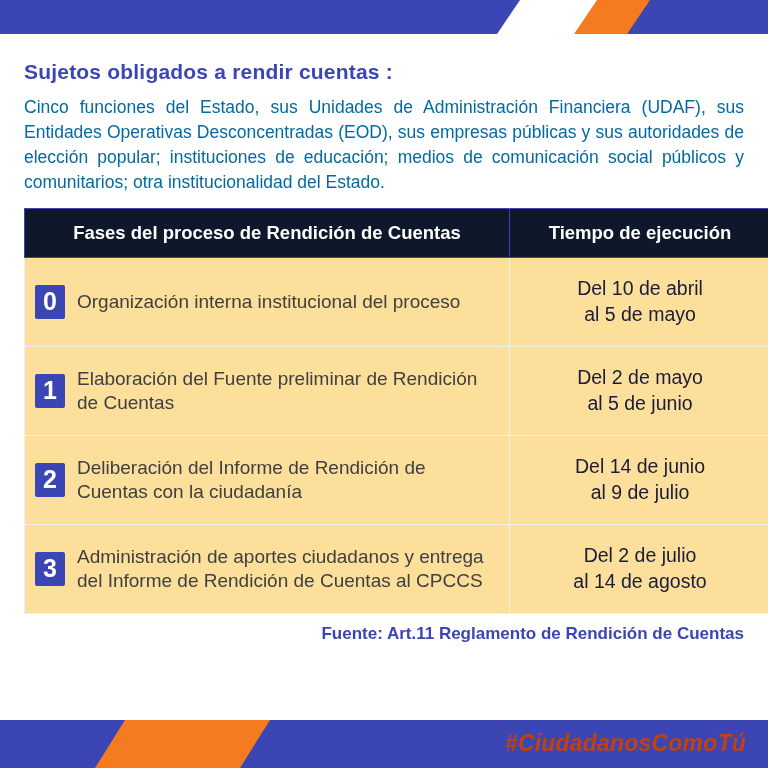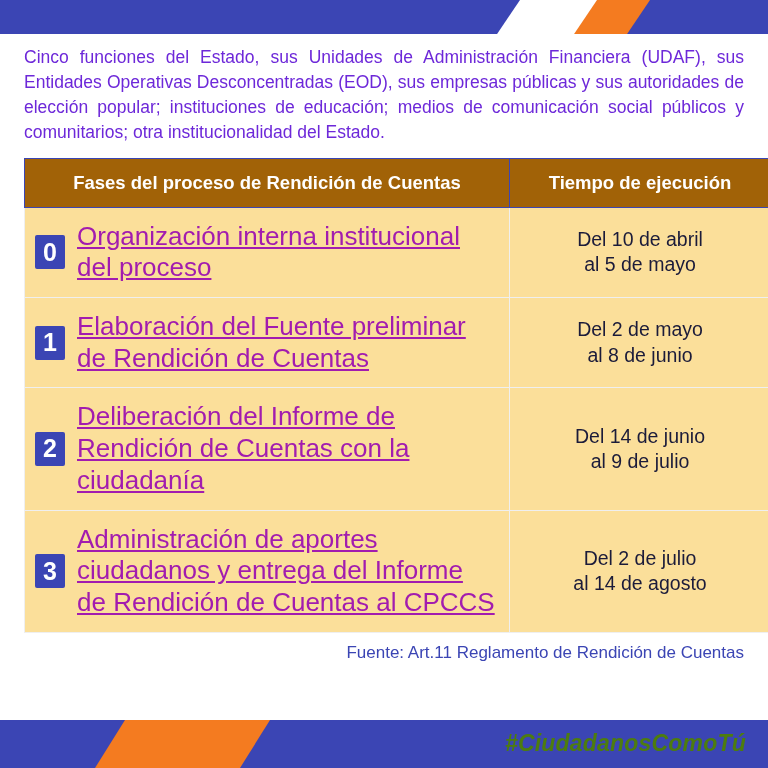--- a/index.html
+++ b/index.html
@@ -93,21 +93,21 @@
     width: 600px;
     height: 48px;
     background: #3b45b4;
     transform: skewX(-32deg);
     transform-origin: bottom left;
   }
   .hashtag {
     position: absolute;
     right: 22px;
     bottom: 11px;
-    color: #4d7c0f;
+    color: #c2410c;
     font-size: 23px;
     font-weight: bold;
     font-style: italic;
     letter-spacing: 0.2px;
   }
 
   
   .content {
     position: absolute;
     top: 34px;
@@ -116,36 +116,36 @@
   }
   .heading {
     margin: 26px 24px 0 24px;
     color: #3b45b4;
     font-size: 21px;
     font-weight: bold;
     letter-spacing: 0.2px;
   }
   .intro {
     margin: 11px 24px 0 24px;
-    color: #6d28d9;
+    color: #0369a1;
     font-size: 17.5px;
     line-height: 1.42;
     text-align: justify;
     text-justify: inter-word;
   }
 
   
   .table {
     margin: 14px 24px 0 24px;
     width: 720px;
     border-collapse: collapse;
     table-layout: fixed;
   }
   .table th {
-    background: #a16207;
+    background: #0f172a;
     color: #ffffff;
     font-size: 18.5px;
     font-weight: bold;
     padding: 12px 6px;
     text-align: center;
     border: 1px solid #3b45b4;
     line-height: 1.25;
   }
   .col-phase { width: 472px; }
   .col-time  { width: 248px; }
@@ -170,53 +170,53 @@
     color: #ffffff;
     font-size: 25px;
     font-weight: bold;
     display: flex;
     align-items: center;
     justify-content: center;
     margin-right: 12px;
     border-radius: 2px;
   }
   .phase-text {
-    color: #a21caf;
-    font-size: 26px;
+    color: #404040;
+    font-size: 19px;
     line-height: 1.22;
-    text-decoration: underline;
   }
   .time-text {
     color: #1b1b3a;
     font-size: 19.5px;
     line-height: 1.3;
     text-align: center;
     padding: 13px 8px;
   }
   .time-text .l2 { display: block; }
 
   .source {
     margin: 10px 24px 0 24px;
     text-align: right;
     color: #3b45b4;
     font-size: 17px;
-    font-weight: normal;
+    font-weight: bold;
   }
 </style>
 </head>
 <body>
 
 <div class="top-deco">
   <div class="top-bar-blue"></div>
   <div class="top-bar-orange"></div>
   <div class="top-bar-blue2"></div>
 </div>
 
 <div class="content">
 
+  <div class="heading">Sujetos obligados a rendir cuentas :</div>
 
   <div class="intro">Cinco funciones del Estado, sus Unidades de Administración Financiera (UDAF), sus Entidades Operativas Desconcentradas (EOD), sus empresas públicas y sus autoridades de elección popular; instituciones de educación; medios de comunicación social públicos y comunitarios; otra institucionalidad del Estado.</div>
 
   <table class="table">
     <thead>
       <tr>
         <th class="col-phase">Fases del proceso de Rendición de Cuentas</th>
         <th class="col-time">Tiempo de ejecución</th>
       </tr>
     </thead>
@@ -238,21 +238,21 @@
       <tr>
         <td>
           <div class="cell-phase">
             <span class="num-box">1</span>
             <span class="phase-text">Elaboración del Fuente preliminar de Rendición de Cuentas</span>
           </div>
         </td>
         <td>
           <div class="time-text">
             <span>Del 2 de mayo</span>
-            <span class="l2">al 8 de junio</span>
+            <span class="l2">al 5 de junio</span>
           </div>
         </td>
       </tr>
       <tr>
         <td>
           <div class="cell-phase">
             <span class="num-box">2</span>
             <span class="phase-text">Deliberación del Informe de Rendición de Cuentas con la ciudadanía</span>
           </div>
         </td>

